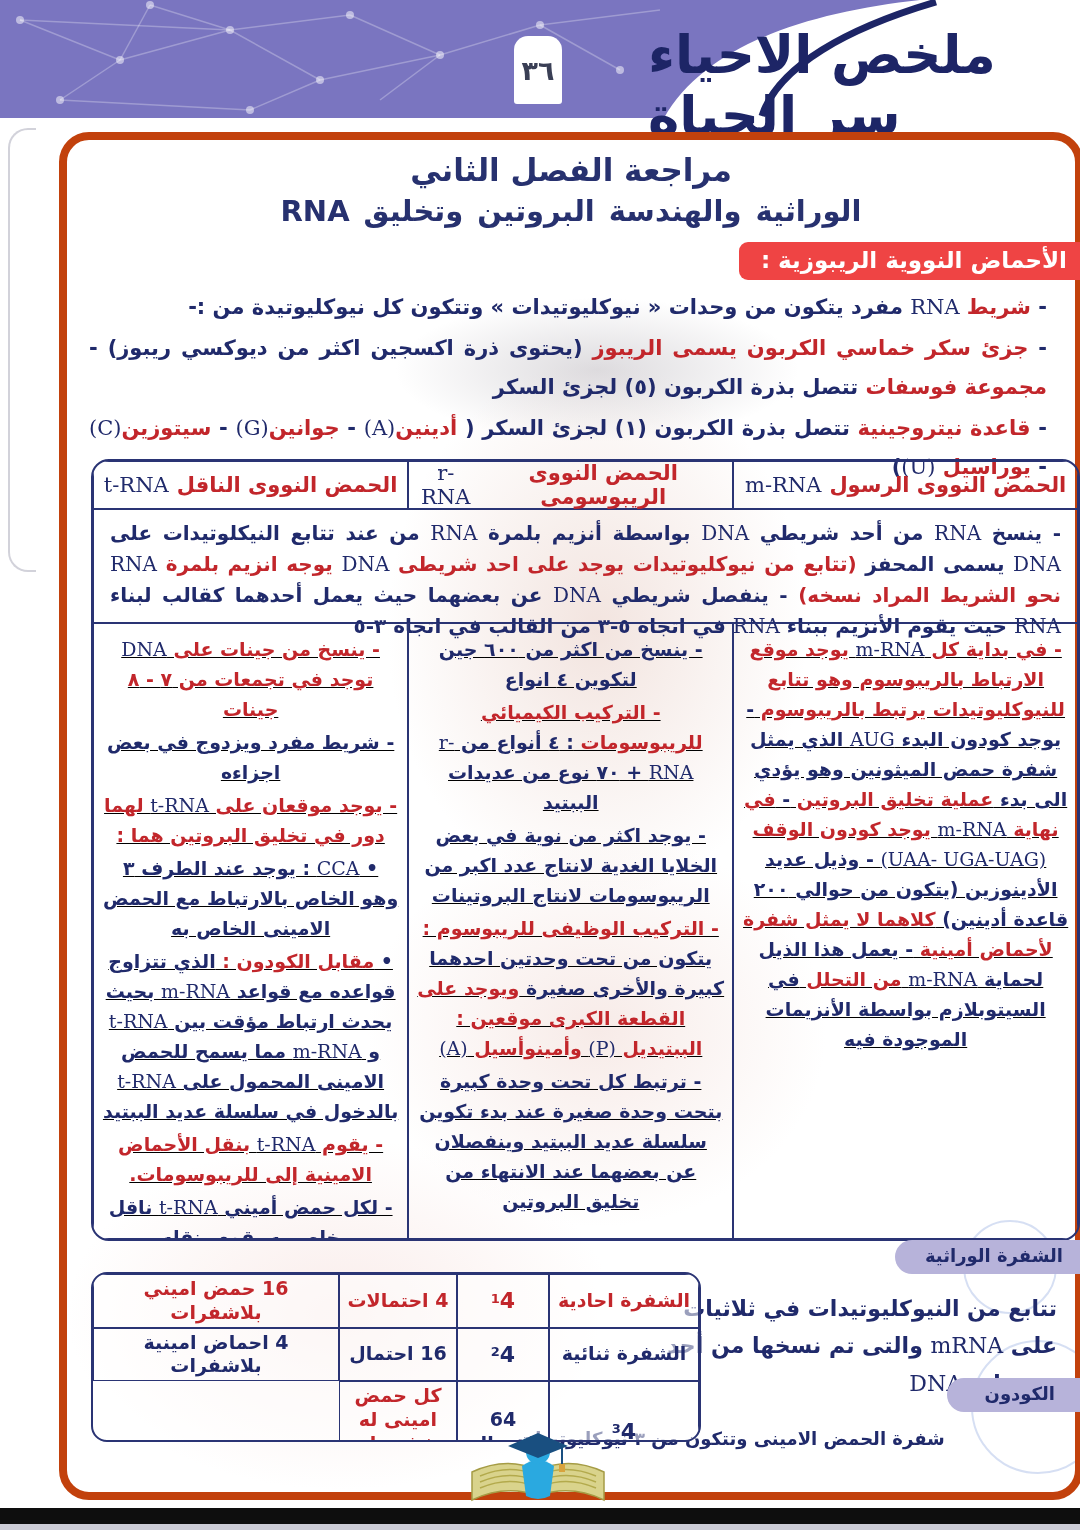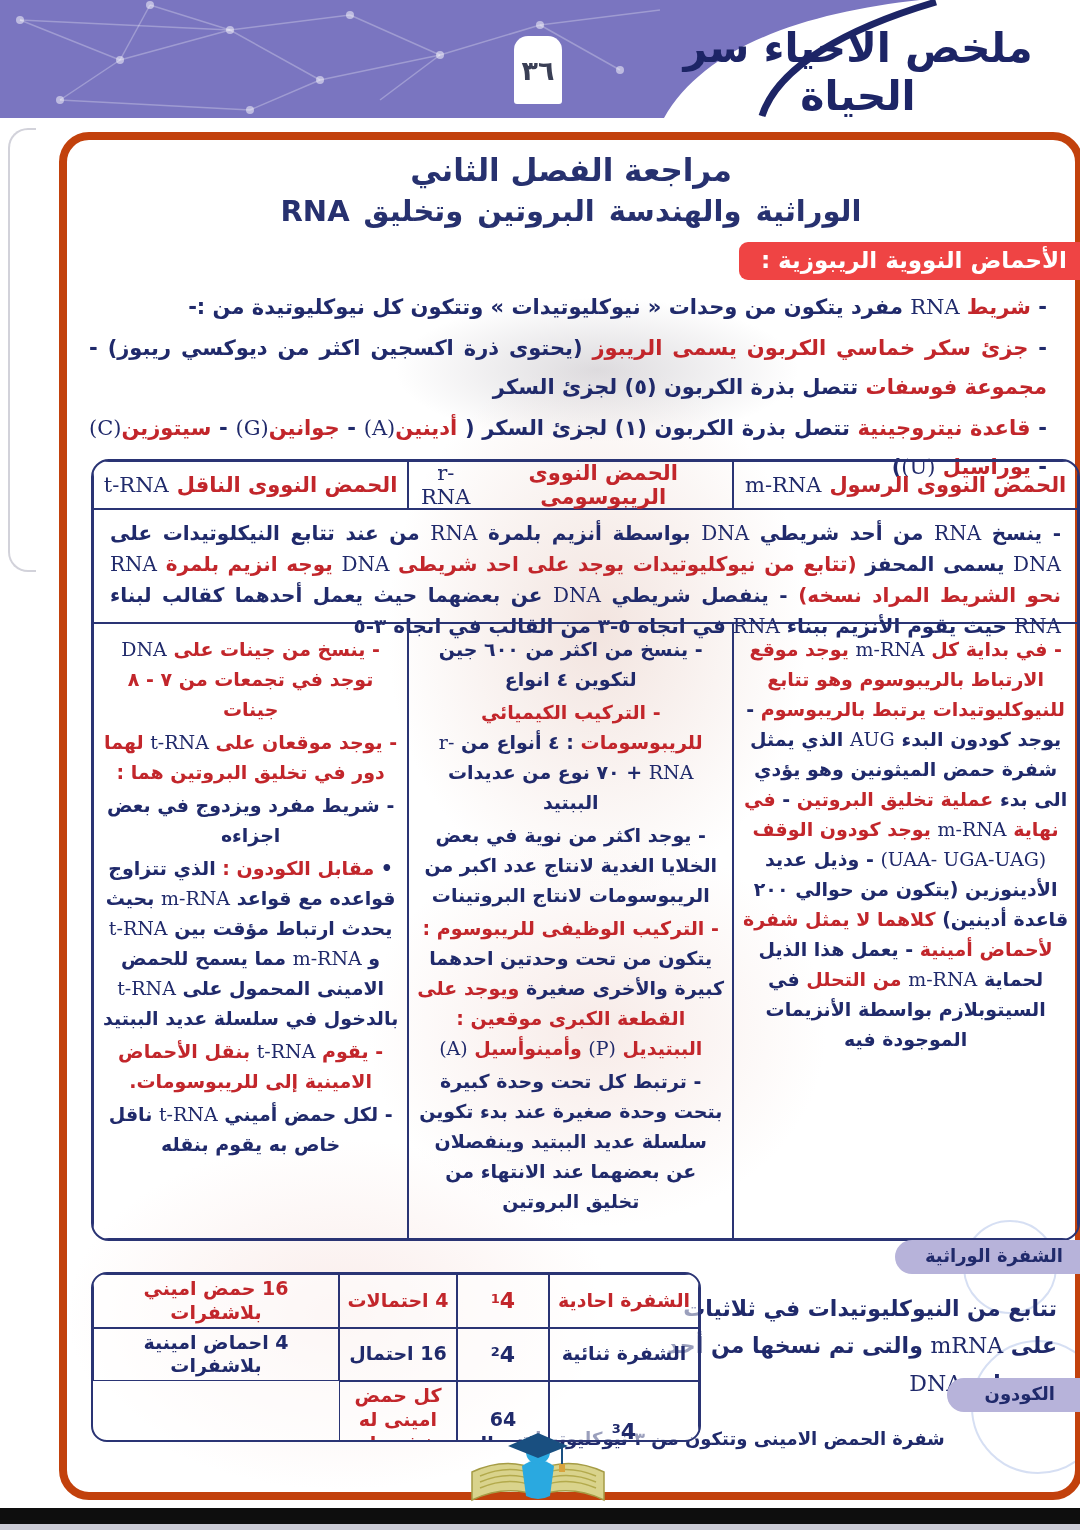--- a/index.html
+++ b/index.html
@@ -7,22 +7,22 @@
     width:1080px;height:1530px;position:relative;overflow:hidden;
     background:#ffffff;
     font-family:"DejaVu Sans","Liberation Sans",sans-serif;
     font-weight:700;
     -webkit-font-smoothing:antialiased;
   }
   
   .banner-wrap{position:absolute;left:0;top:0;width:1080px;height:118px;}
   .banner-title{
     position:absolute;right:12px;top:24px;width:420px;
-    direction:rtl;text-align:center;
-    font-size:41px;font-weight:700;color:#1d2566;letter-spacing:-1px;
+    direction:rtl;text-align:left;
+    font-size:53px;font-weight:700;color:#1d2566;letter-spacing:-1px;
   }
   .page-tab{
     position:absolute;left:514px;top:36px;width:48px;height:68px;
     background:#ffffff;border-radius:14px 14px 3px 3px;
     display:flex;align-items:center;justify-content:center;
     color:#3a3f55;font-size:27px;
   }
   
   .side-frame{
     position:absolute;left:8px;top:128px;width:26px;height:440px;
@@ -85,21 +85,21 @@
     position:absolute;left:24px;top:319px;width:985px;height:778px;
     direction:rtl;border:2.5px solid #2a3474;border-radius:18px;overflow:hidden;
     display:grid;grid-template-columns:35% 33% 32%;grid-template-rows:48px 114px 1fr;
     background:transparent;
   }
   .tcell{border:1px solid #2a3474;padding:4px 8px;}
   .hcell{display:flex;align-items:center;justify-content:center;gap:8px;
     font-size:21px;text-align:center;}
   .mergecell{grid-column:1 / -1;padding:8px 16px;font-size:20px;line-height:1.55;
     text-align:justify;}
-  .colcell{padding:10px 8px;font-size:19px;line-height:1.58;text-align:center;overflow:hidden;}
+  .colcell{padding:10px 8px;font-size:19px;line-height:1.58;text-align:center;overflow:hidden;text-decoration:underline;}
   .colcell .para{margin:0 0 3px 0;}
   
   .gen-para{
     position:absolute;right:18px;top:1150px;width:402px;
     direction:rtl;text-align:right;font-size:22px;line-height:1.7;
   }
   .codon-text{
     position:absolute;left:384px;top:1288px;width:560px;text-align:center;
     direction:rtl;font-size:18px;color:#202a6b;
   }
@@ -212,22 +212,23 @@
       </div>
     <div class="tcell colcell">
         <div class="para"><span class="c-b">- ينسخ من اكثر من ٦٠٠ جين لتكوين ٤ انواع</span></div>
         <div class="para"><span class="c-r">- التركيب الكيميائي للريبوسومات </span><span class="c-b">: ٤ أنواع من </span><span class="c-b lat" dir="ltr">r-RNA</span><span class="c-b"> + ٧٠ نوع من عديدات الببتيد</span></div>
         <div class="para"><span class="c-b">- يوجد اكثر من نوية في بعض الخلايا الغدية لانتاج عدد اكبر من الريبوسومات لانتاج البروتينات</span></div>
         <div class="para"><span class="c-r">- التركيب الوظيفى للريبوسوم : </span><span class="c-b">يتكون من تحت وحدتين احدهما كبيرة والأخرى صغيرة </span><span class="c-r">ويوجد على القطعة الكبرى موقعين : الببتيديل </span><span class="c-b lat" dir="ltr">(P)</span><span class="c-r"> وأمينوأسيل </span><span class="c-b lat" dir="ltr">(A)</span></div>
         <div class="para"><span class="c-b">- ترتبط كل تحت وحدة كبيرة بتحت وحدة صغيرة عند بدء تكوين سلسلة عديد الببتيد وينفصلان عن بعضهما عند الانتهاء من تخليق البروتين</span></div>
       </div>
     <div class="tcell colcell">
         <div class="para"><span class="c-r">- ينسخ من جينات على </span><span class="c-b lat" dir="ltr">DNA</span><span class="c-r"> توجد في تجمعات من ٧ - ٨ جينات</span></div>
+        <div class="para"><span class="c-b">- شريط مفرد ويزدوج في بعض اجزاءه</span></div>
         <div class="para"><span class="c-r">- يوجد موقعان على </span><span class="c-b lat" dir="ltr">t-RNA</span><span class="c-r"> لهما دور في تخليق البروتين هما :</span></div>
-        <div class="para"><span class="c-b">- شريط مفرد ويزدوج في بعض اجزاءه</span></div>
+        <div class="para"><span class="c-b">• </span><span class="c-b lat" dir="ltr">CCA</span><span class="c-b"> : يوجد عند الطرف ٣ وهو الخاص بالارتباط مع الحمض الامينى الخاص به</span></div>
         <div class="para"><span class="c-b">• </span><span class="c-r">مقابل الكودون : </span><span class="c-b">الذي تتزاوج قواعده مع قواعد </span><span class="c-b lat" dir="ltr">m-RNA</span><span class="c-b"> بحيث يحدث ارتباط مؤقت بين </span><span class="c-b lat" dir="ltr">t-RNA</span><span class="c-b"> و </span><span class="c-b lat" dir="ltr">m-RNA</span><span class="c-b"> مما يسمح للحمض الامينى المحمول على </span><span class="c-b lat" dir="ltr">t-RNA</span><span class="c-b"> بالدخول في سلسلة عديد الببتيد</span></div>
         <div class="para"><span class="c-r">- يقوم </span><span class="c-b lat" dir="ltr">t-RNA</span><span class="c-r"> بنقل الأحماض الامينية إلى للريبوسومات.</span></div>
         <div class="para"><span class="c-b">- لكل حمض أميني </span><span class="c-b lat" dir="ltr">t-RNA</span><span class="c-b"> ناقل خاص به يقوم بنقله</span></div>
       </div>
   </div>
 
   <div class="chip-lav chip-code">الشفرة الوراثية</div>
   <div class="gen-para"><span class="c-b">تتابع من النيوكليوتيدات في ثلاثيات على </span><span class="c-b lat" dir="ltr">mRNA</span><span class="c-b"> والتى تم نسخها من أحد شريطى </span><span class="c-b lat" dir="ltr">DNA</span></div>
   <div class="chip-lav chip-codon">الكودون</div>
   <div class="codon-text">شفرة الحمض الامينى وتتكون من ٣ نيوكليوتيدات</div>

